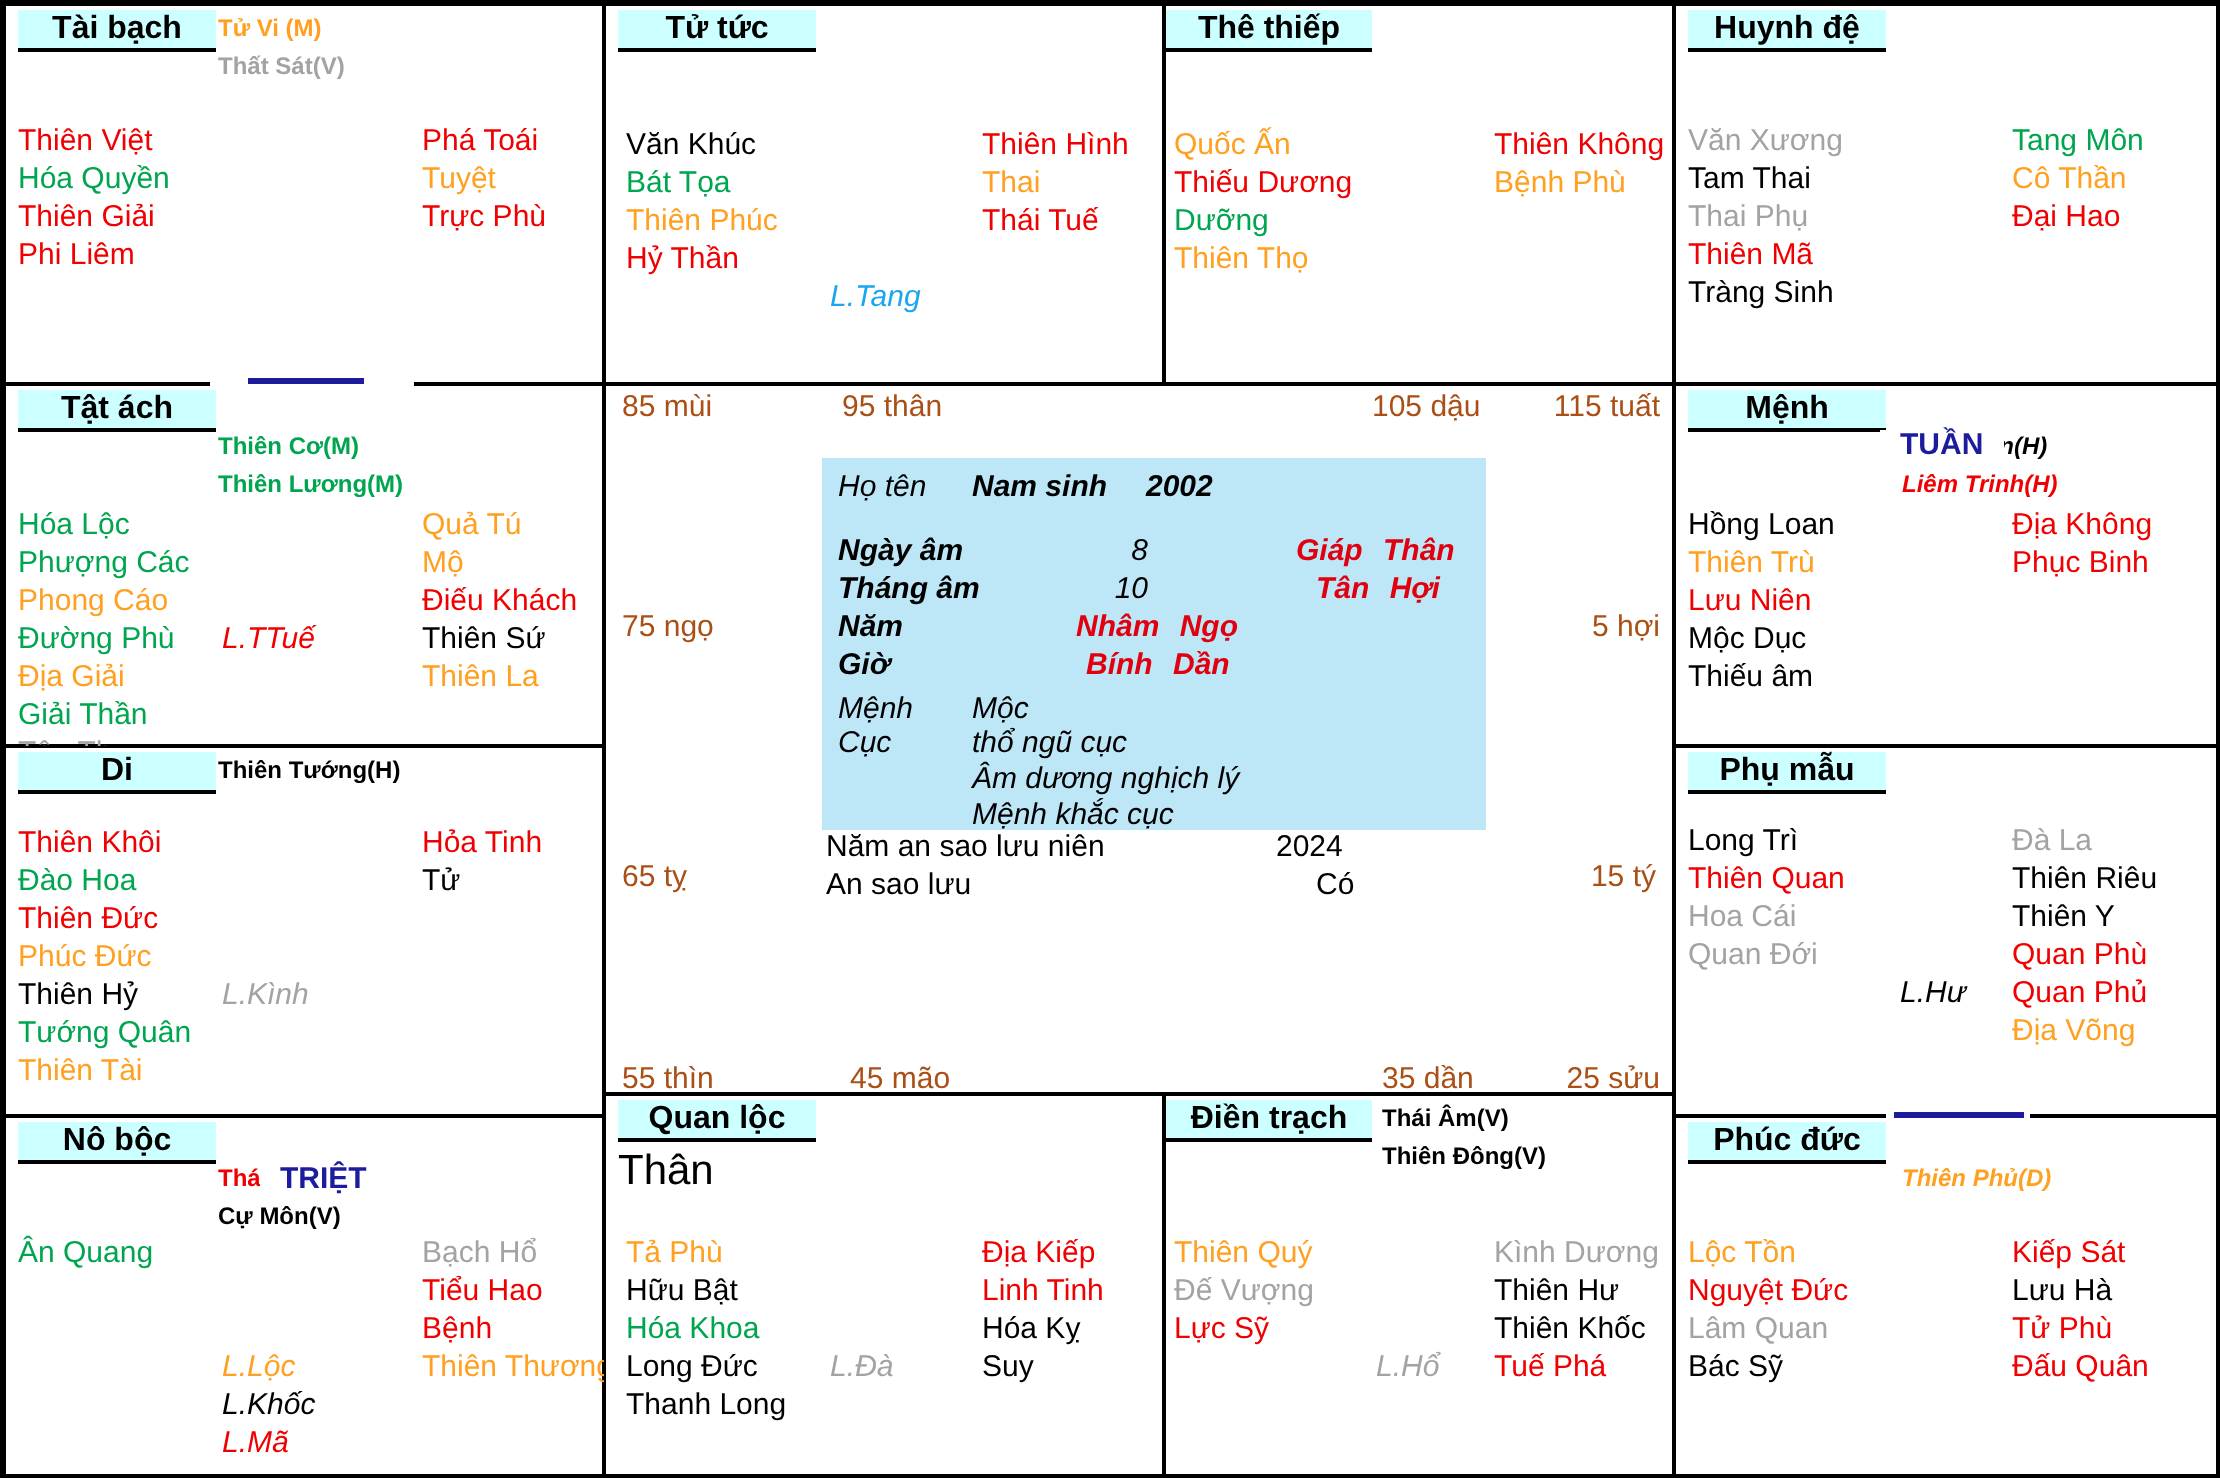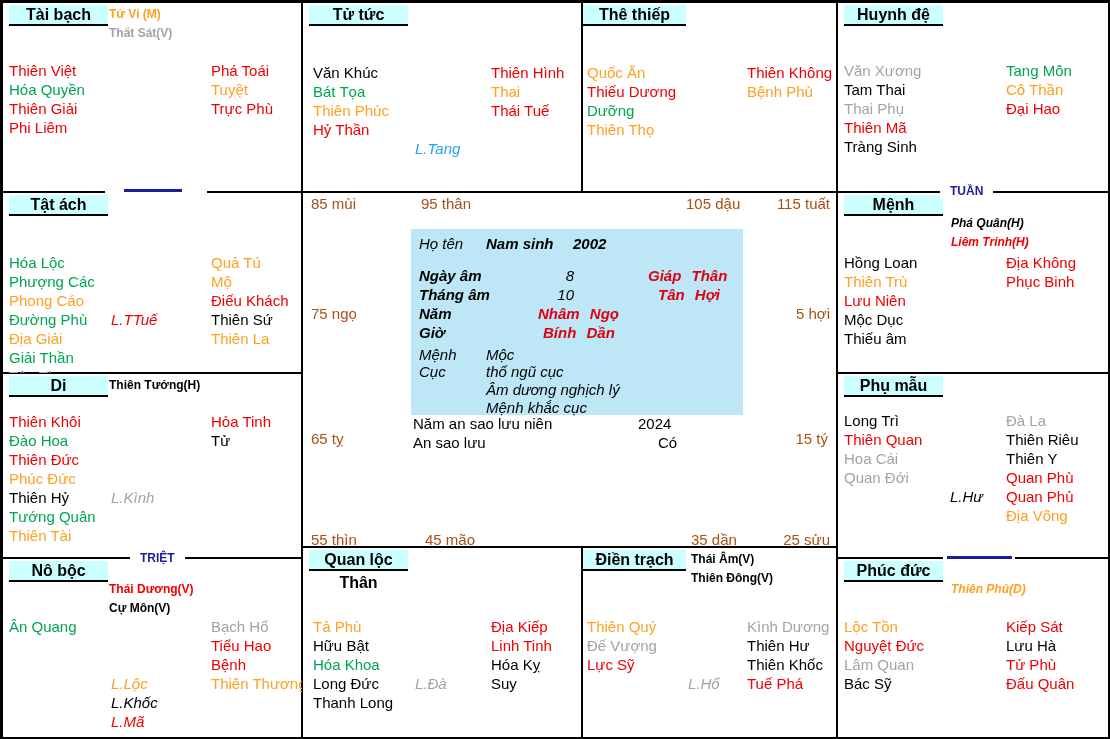--- a/index.html
+++ b/index.html
@@ -21,22 +21,22 @@
   .h8 { left:0;   top:556px; width:300px; height:183px; }
   .h9 { left:300px;top:545px; width:280px; height:194px; }
   .h10{ left:580px;top:545px; width:255px; height:194px; }
   .h11{ left:835px;top:556px; width:275px; height:183px; }
   .centerCell { left:300px; top:190px; width:535px; height:355px; }
 
   .hdr { position:absolute; left:6px; top:2px; width:99px; height:21px;
          background:#ccffff; border-bottom:2px solid #000;
          font-weight:bold; font-size:16px; line-height:19px; text-align:center; color:#000; }
   .cM2 .hdr { left:0; width:103px; }
-  .sub { position:absolute; left:6px; top:26px; width:99px; text-align:center;
-         font-weight:bold; font-size:16px; color:#000; }
+  .sub { position:absolute; left:6px; top:26px; width:99px; 
+         font-weight:normal; font-size:21px; color:#000; }
 
   .mains { position:absolute; top:2px; font-weight:bold; font-size:12px; line-height:19px; white-space:nowrap; }
   .cL  .mains { left:106px; }
   .cM1 .mains { left:110px; }
   .cM2 .mains { left:108px; }
   .cR  .mains { left:113px;font-style:italic; }
 
   .cols { position:absolute; left:0; right:0; }
   .h0 .cols{top:58px} .h1 .cols{top:60px} .h2 .cols{top:60px} .h3 .cols{top:58px}
   .h4 .cols{top:60px} .h5 .cols{top:60px} .h6 .cols{top:38px} .h7 .cols{top:37px}
@@ -56,22 +56,22 @@
   .age { position:absolute; color:#aa4f15; white-space:nowrap; }
   .infobox { position:absolute; left:108px; top:36px; width:332px; height:186px; background:#bde7f6; }
   .ib { position:absolute; white-space:nowrap; color:#000;font-style:italic; }
   .b  { font-weight:bold; }
   .bi { font-weight:bold; font-style:italic; }
   .redbi { color:#e00010; font-weight:bold; font-style:italic; word-spacing:6px; }
   .num { text-align:right; width:55px; display:inline-block; }
   .cinfo { position:absolute; white-space:nowrap; color:#000; }
 
   
-  .marker-word { position:absolute; color:#1c1c9c; font-weight:bold; font-size:12px;
-                 background:#fff; padding:0 10px; line-height:16px; z-index:5; }
+  .marker-word { position:absolute; color:#1c1c9c; font-weight:bold; font-size:15px;
+                 background:#fff; padding:0 10px; line-height:16px; z-index:5;margin-top:32px; }
   .marker-line { position:absolute; background:#1c1c9c; height:3px; z-index:5; }
   .marker-gap  { position:absolute; background:#fff; z-index:4; }
 </style>
 </head>
 <body>
 
 <div class="board">
 
   <div class="cell h0 cL">
     <div class="hdr">Tài bạch</div>
@@ -153,20 +153,25 @@
       <div class="col right">
           <div class="star c-green">Tang Môn</div>
           <div class="star c-orange">Cô Thần</div>
           <div class="star c-red">Đại Hao</div>
         </div>
     </div>
   </div>
 
   <div class="cell h4 cL">
     <div class="hdr">Tật ách</div>
+    <div class="mains">
+        <div class="star c-black">&nbsp;</div>
+        <div class="star c-green">Thiên Cơ(M)</div>
+        <div class="star c-green">Thiên Lương(M)</div>
+      </div>
     <div class="cols">
       <div class="col left">
           <div class="star c-green">Hóa Lộc</div>
           <div class="star c-green">Phượng Các</div>
           <div class="star c-orange">Phong Cáo</div>
           <div class="star c-green">Đường Phù</div>
           <div class="star c-orange">Địa Giải</div>
           <div class="star c-green">Giải Thần</div>
           <div class="star c-gray">Tâu Thư</div>
         </div>

